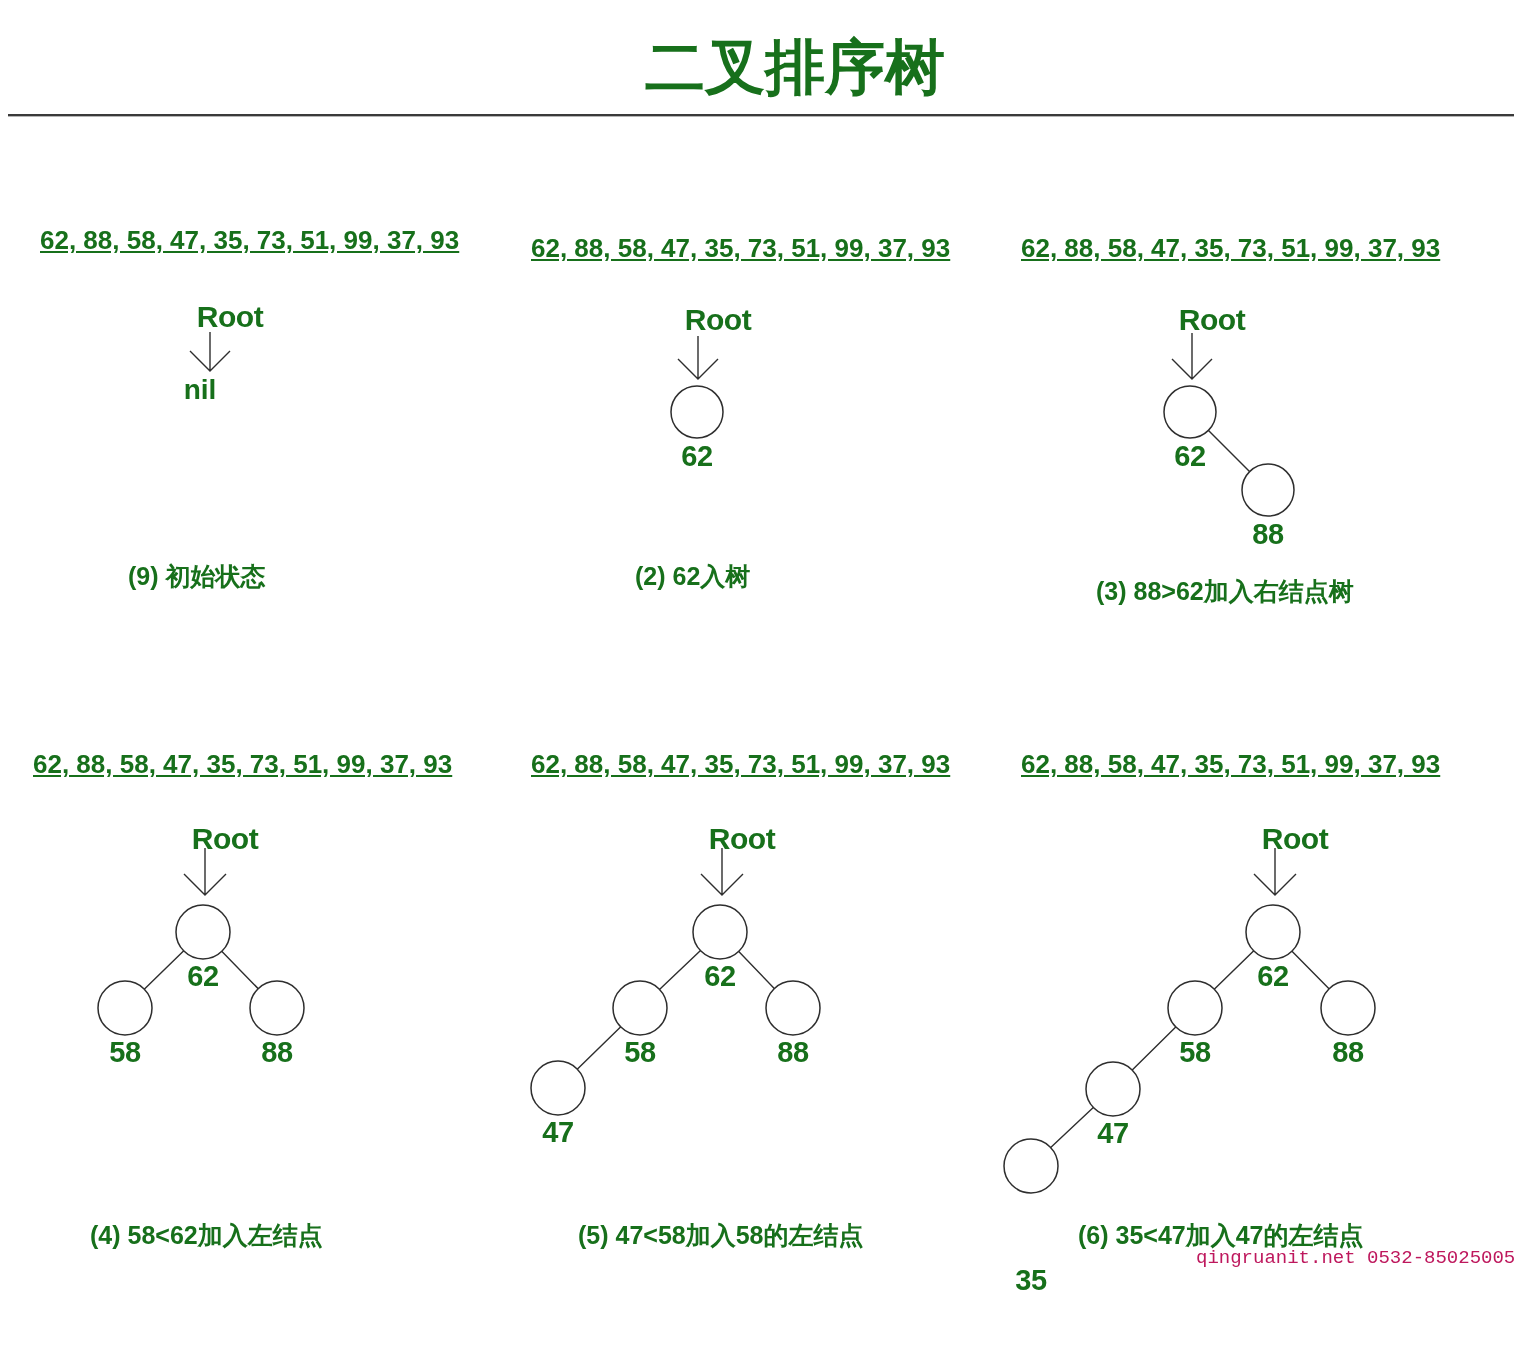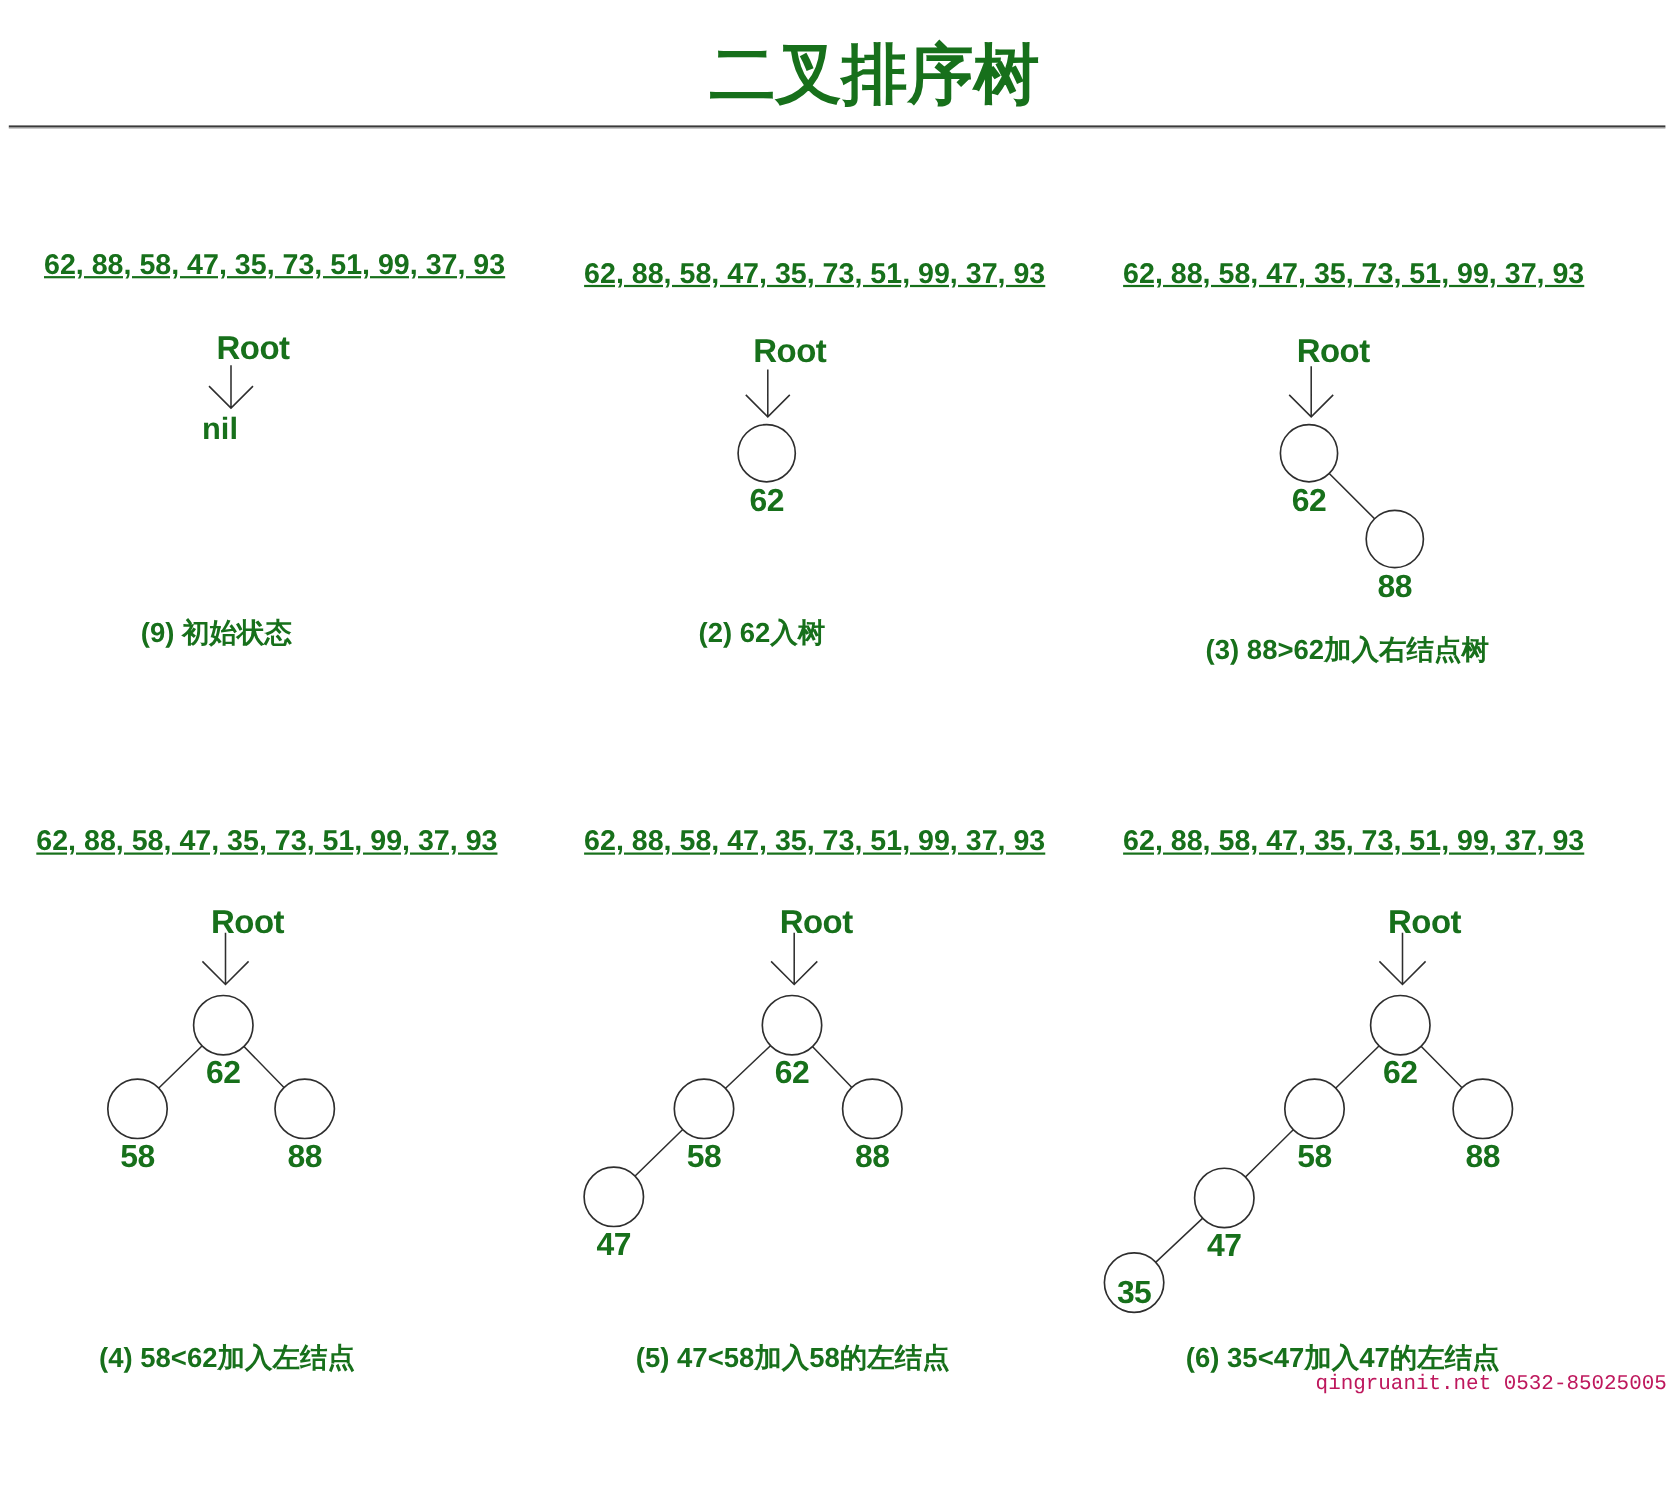--- a/index.html
+++ b/index.html
@@ -100,21 +100,21 @@
   <div class="abs green node-value" style="left:125px; top:1008px;">58</div>
   <div class="abs green node-value" style="left:277px; top:1008px;">88</div>
   <div class="abs green node-value" style="left:720px; top:932px;">62</div>
   <div class="abs green node-value" style="left:640px; top:1008px;">58</div>
   <div class="abs green node-value" style="left:793px; top:1008px;">88</div>
   <div class="abs green node-value" style="left:558px; top:1088px;">47</div>
   <div class="abs green node-value" style="left:1273px;top:932px;">62</div>
   <div class="abs green node-value" style="left:1195px;top:1008px;">58</div>
   <div class="abs green node-value" style="left:1348px;top:1008px;">88</div>
   <div class="abs green node-value" style="left:1113px;top:1089px;">47</div>
-  <div class="abs green node-value" style="left:1031px;top:1132px;">35</div>
+  <div class="abs green node-value" style="left:1031px;top:1236px;">35</div>
 
   <div class="abs txt green caption" style="left:128px; top:563px;">(9) 初始状态</div>
   <div class="abs txt green caption" style="left:635px; top:563px;">(2) 62入树</div>
   <div class="abs txt green caption" style="left:1096px;top:578px;text-align:center;">(3) 88&gt;62加入右结点树</div>
   <div class="abs txt green caption" style="left:90px;  top:1222px;">(4) 58&lt;62加入左结点</div>
   <div class="abs txt green caption" style="left:578px; top:1222px;">(5) 47&lt;58加入58的左结点</div>
   <div class="abs txt green caption" style="left:1078px;top:1222px;">(6) 35&lt;47加入47的左结点</div>
 
   <div class="abs txt watermark">qingruanit.net 0532-85025005</div>
 

